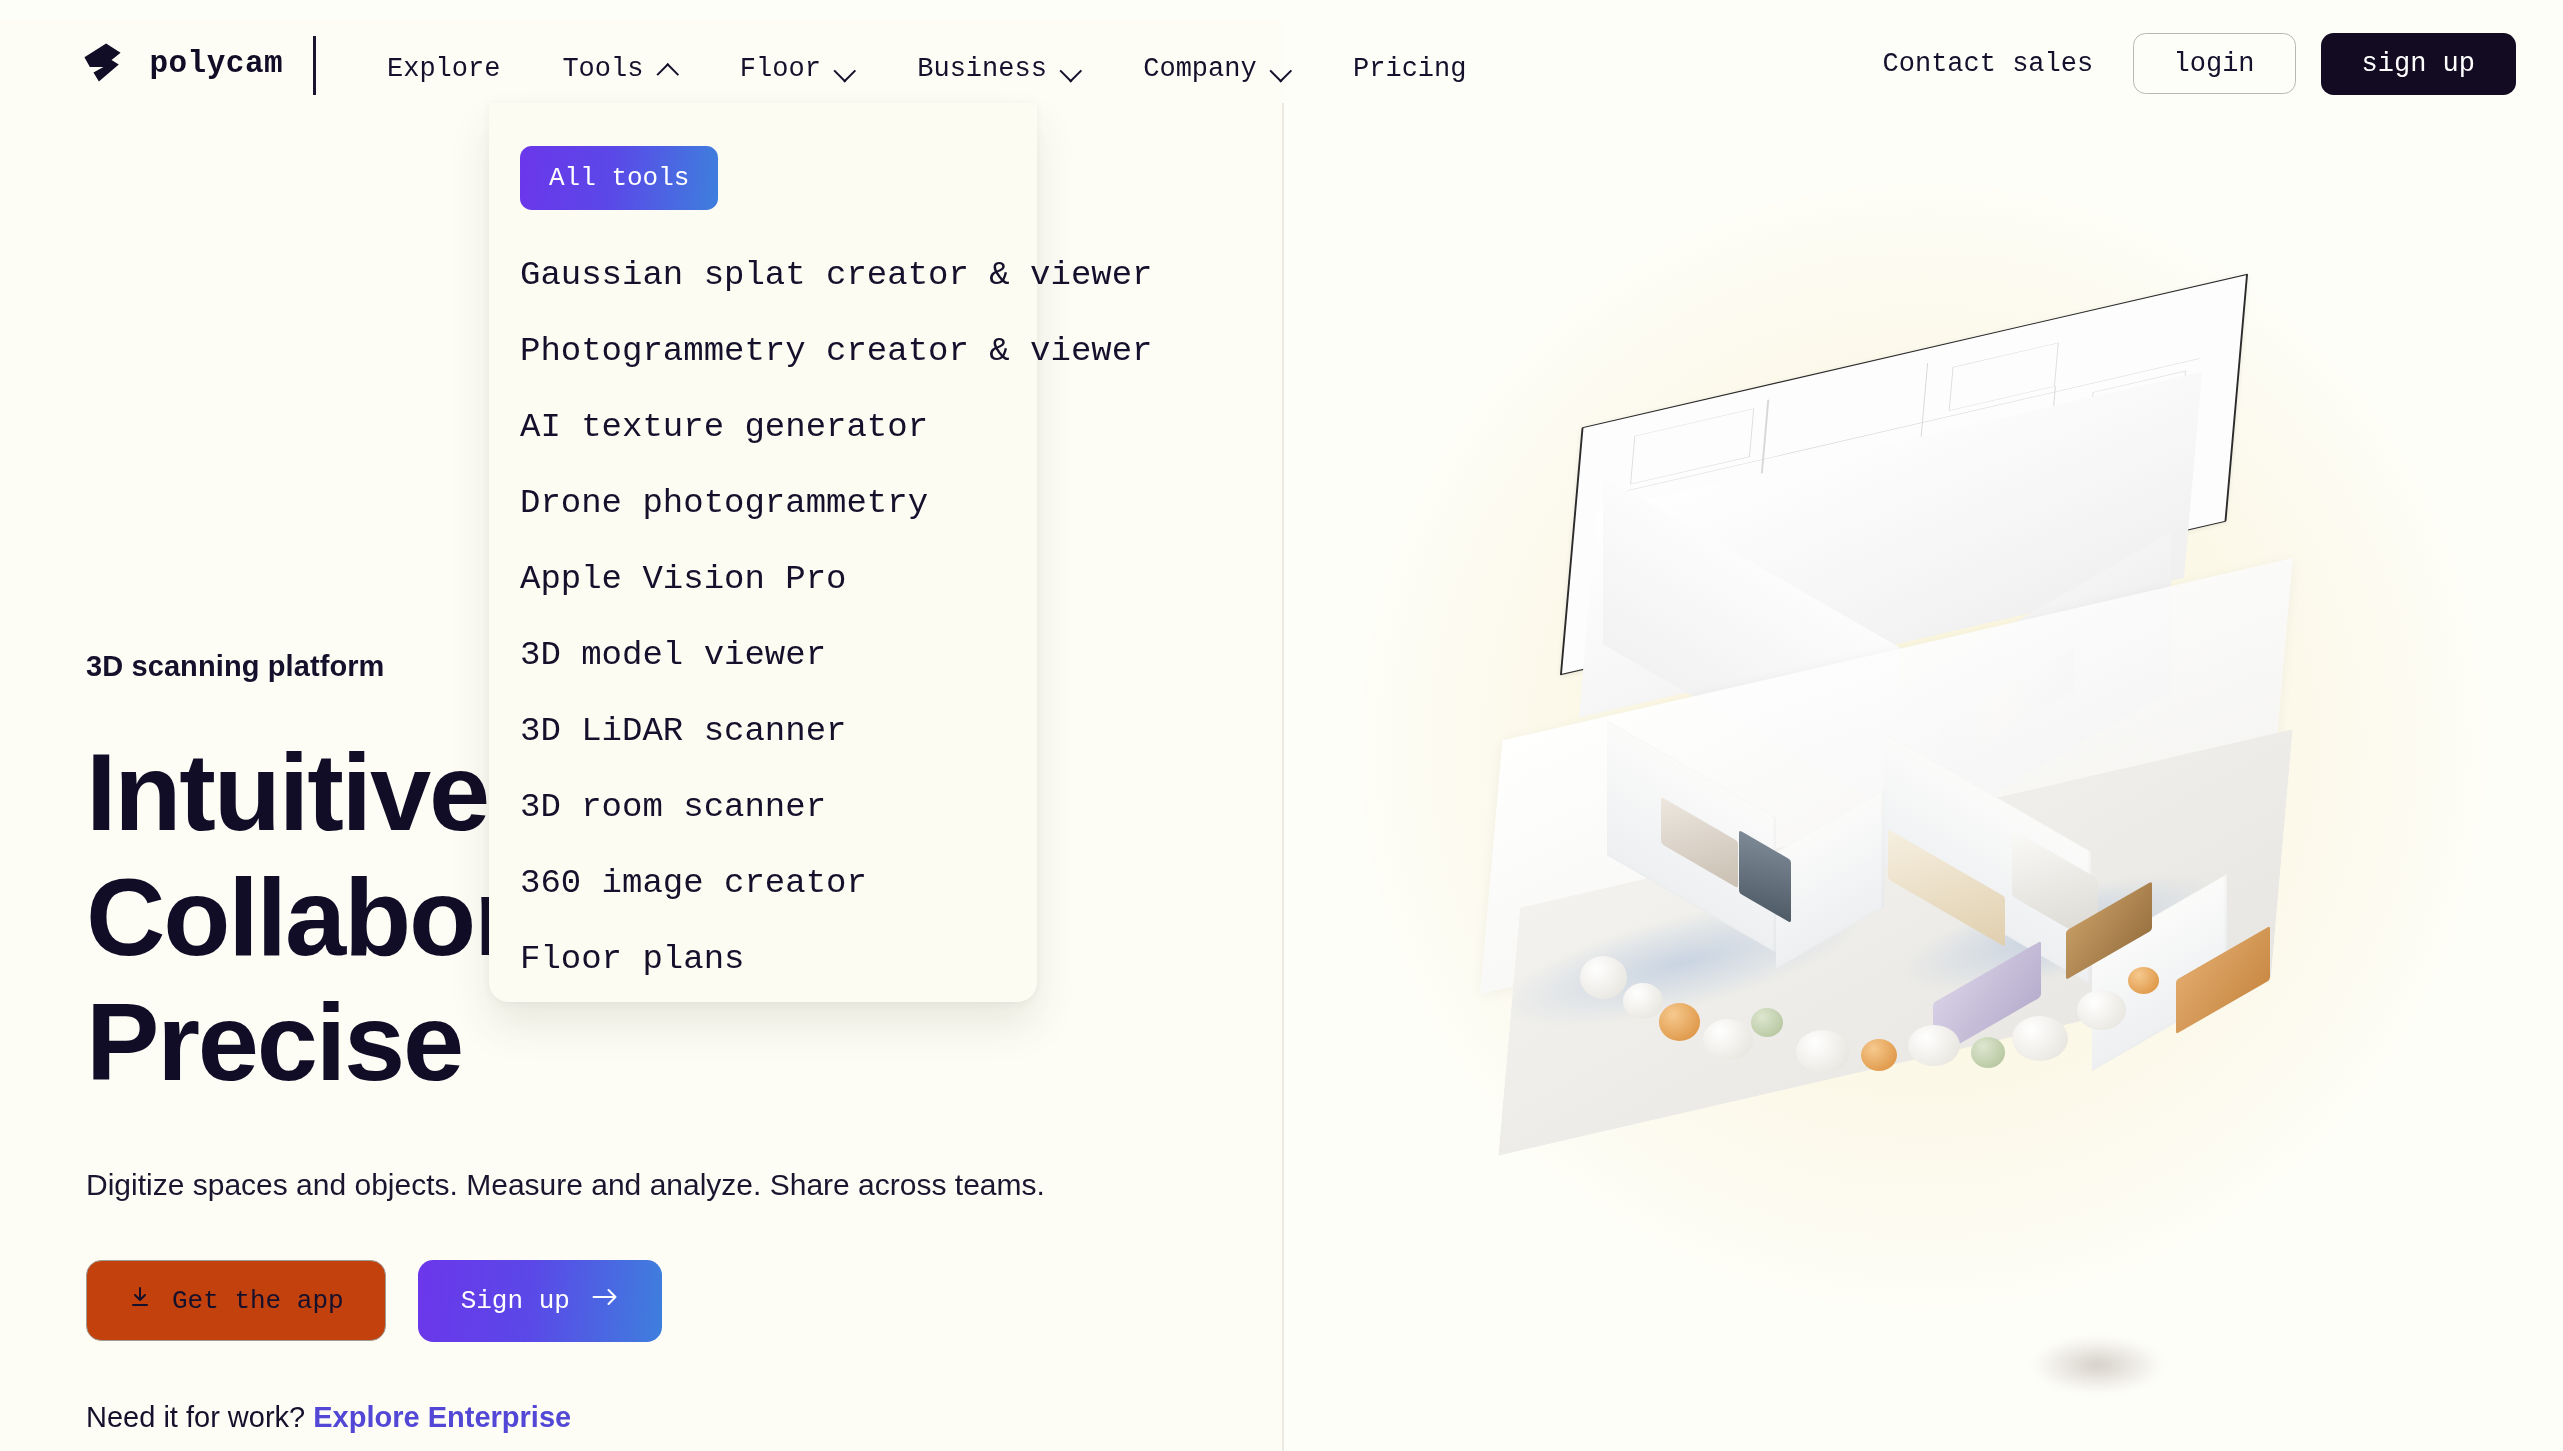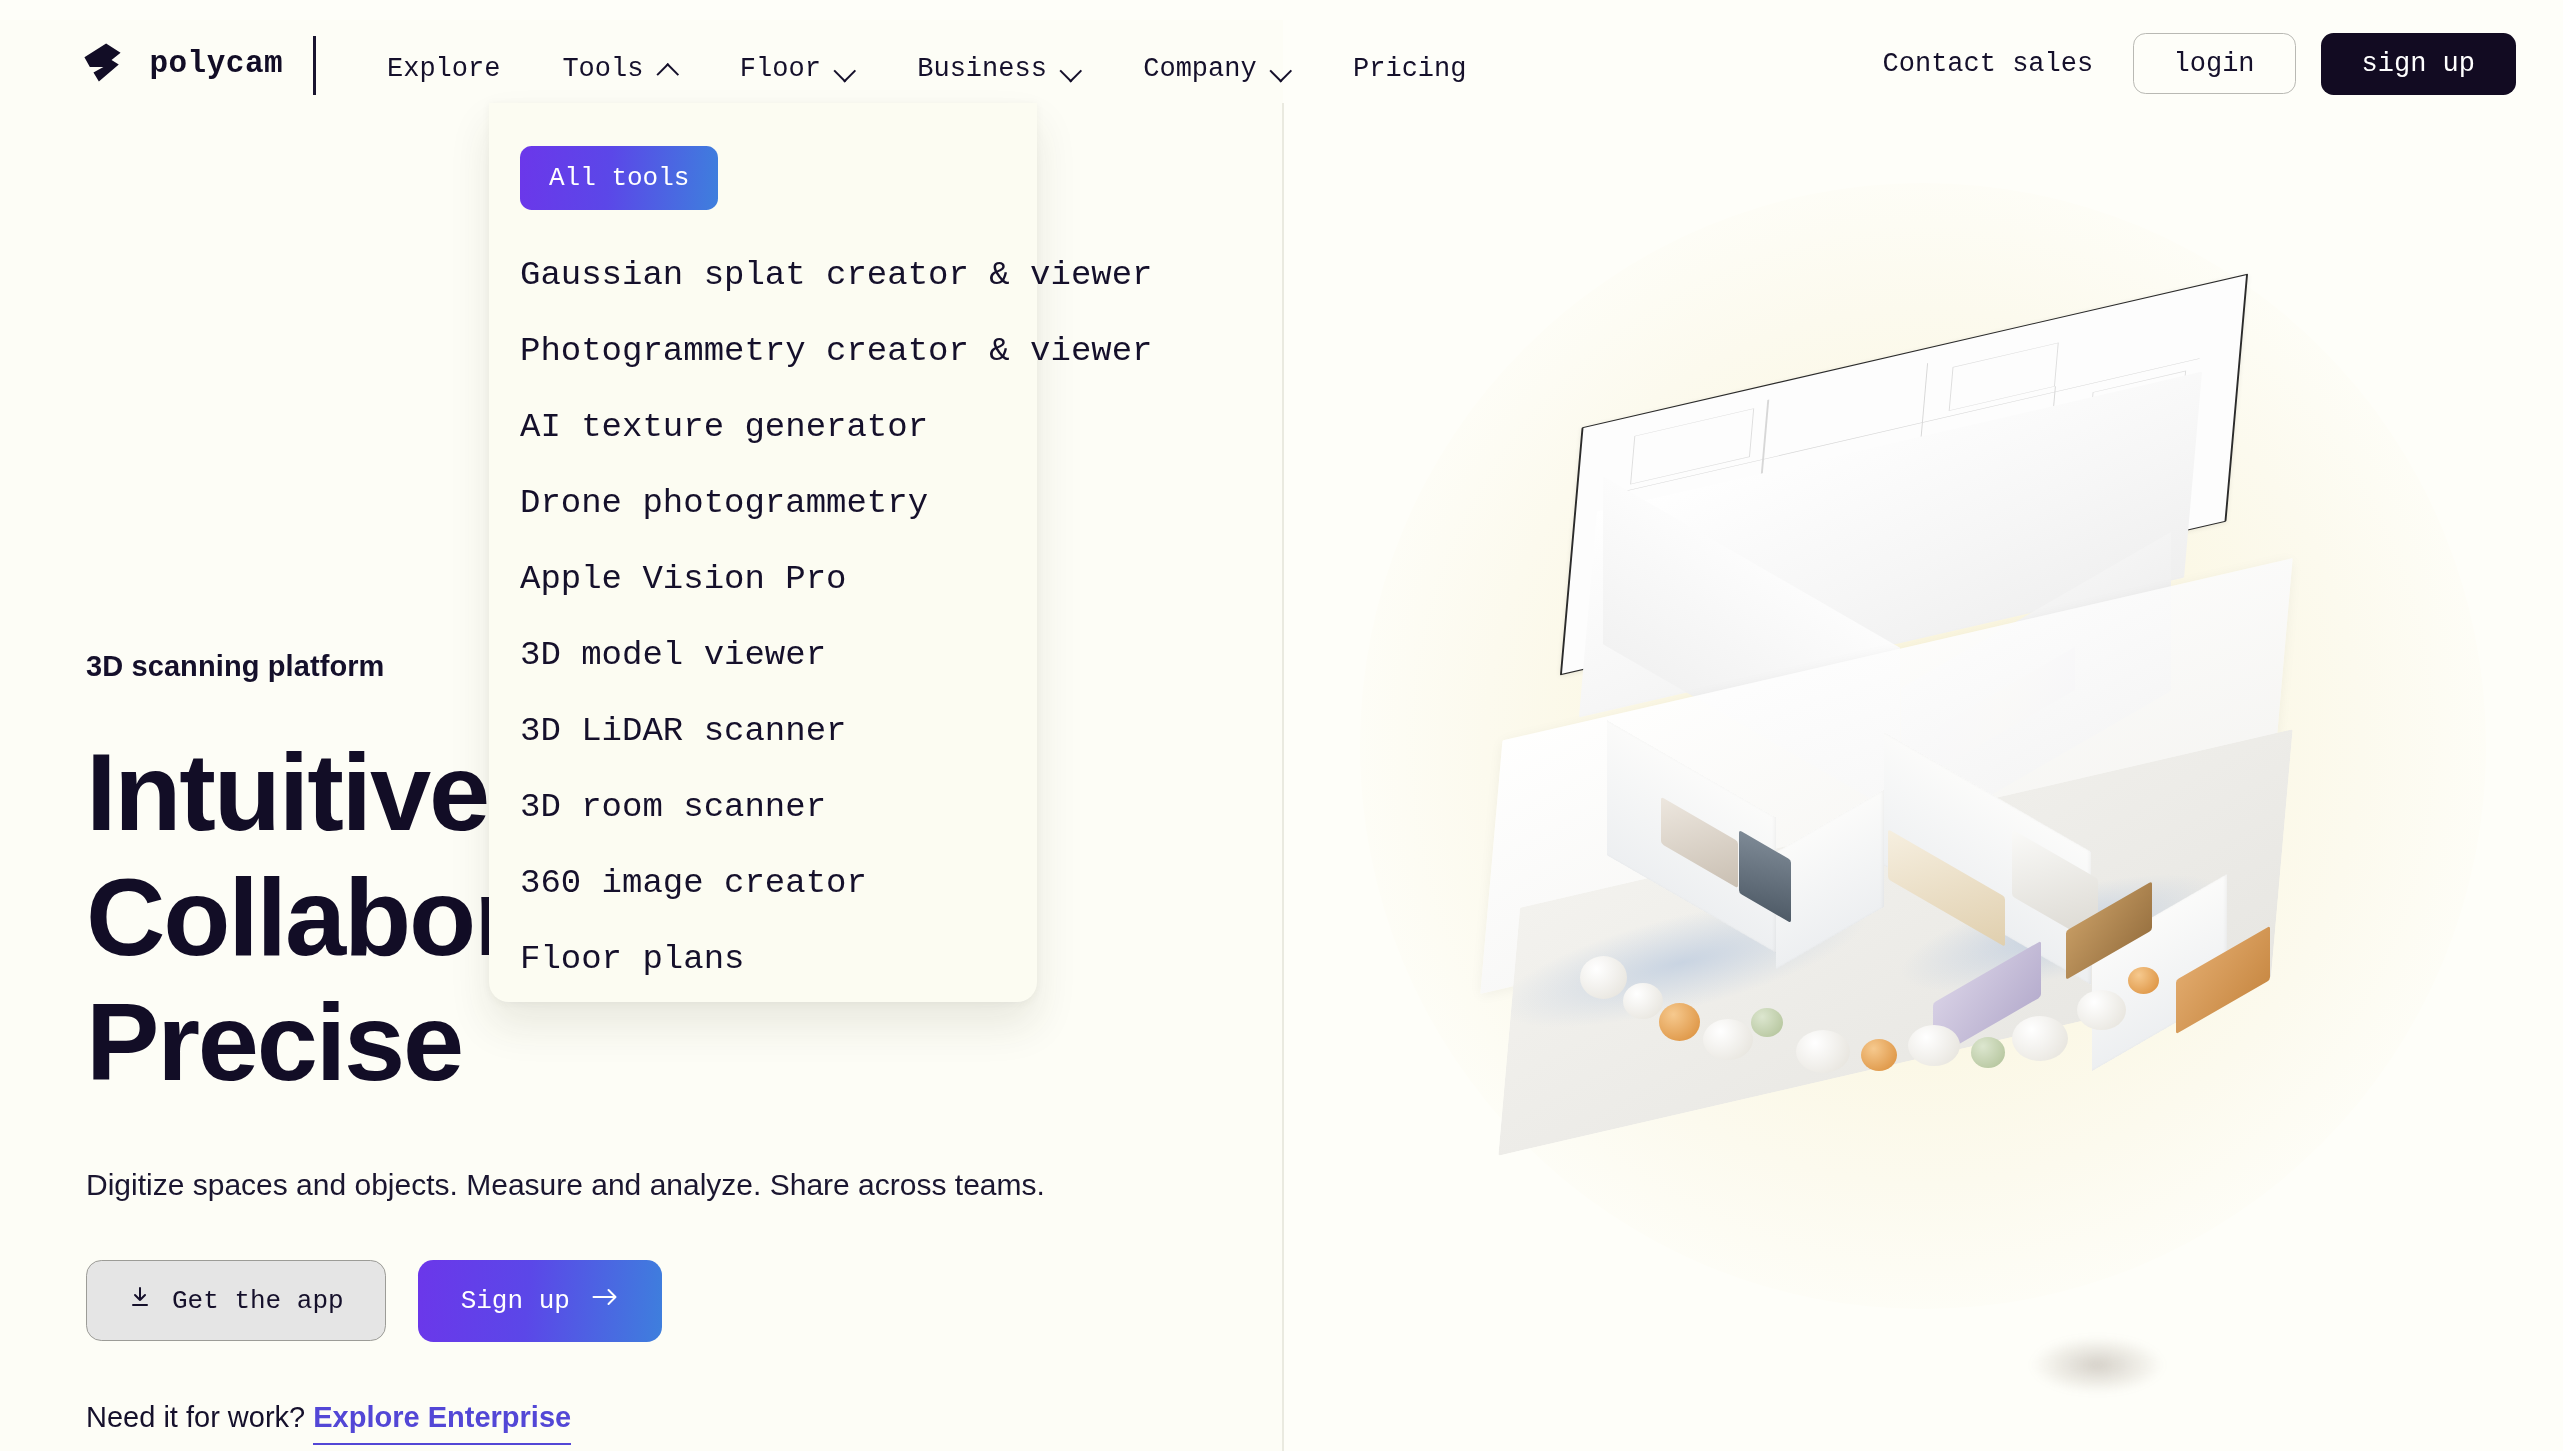--- a/index.html
+++ b/index.html
@@ -186,33 +186,33 @@
   .eyebrow { font-size:29px; font-weight:700; color:#15102B; letter-spacing:0.1px; }
   .headline {
     margin-top:47px; font-size:110px; font-weight:700; color:#120D26;
     line-height:1.135; letter-spacing:-2.2px;
   }
   .subhead { margin-top:63px; font-size:30px; color:#1b1630; }
   .cta-row { margin-top:58px; display:flex; align-items:center; gap:32px; }
   .btn-app {
     display:flex; align-items:center; gap:20px;
     font-family:"Liberation Mono", monospace; font-size:26px; color:#15102B;
-    background:#e5e5e5; border:1.8px solid #9C9C97; border-radius:15.3px;
+    background:#c2410c; border:1.8px solid #9C9C97; border-radius:15.3px;
     padding:23.4px 41px; cursor:pointer;
   }
   .btn-hero-signup {
     display:flex; align-items:center; gap:20px;
     font-family:"Liberation Mono", monospace; font-size:26px; color:#fff;
     background:linear-gradient(95deg,#6B37EA 0%,#5B47E8 45%,#3E7FDD 100%);
     border:none; border-radius:15.3px; padding:25px 43px; cursor:pointer;
   }
   .work-row { margin-top:59px; font-size:29px; color:#15102B; }
   .ent-link {
     color:#5347D6; font-weight:700; text-decoration:none;
-    border-bottom:2.7px solid #5347D6; padding-bottom:10px; cursor:pointer;
+    border-bottom:2.7px solid #5347D6; padding-bottom:18px; cursor:pointer;
   }
 </style>
 </head>
 <body>
 
 <div id="root">
 
   <div class="right-panel">
     <div class="glow"></div>
 

